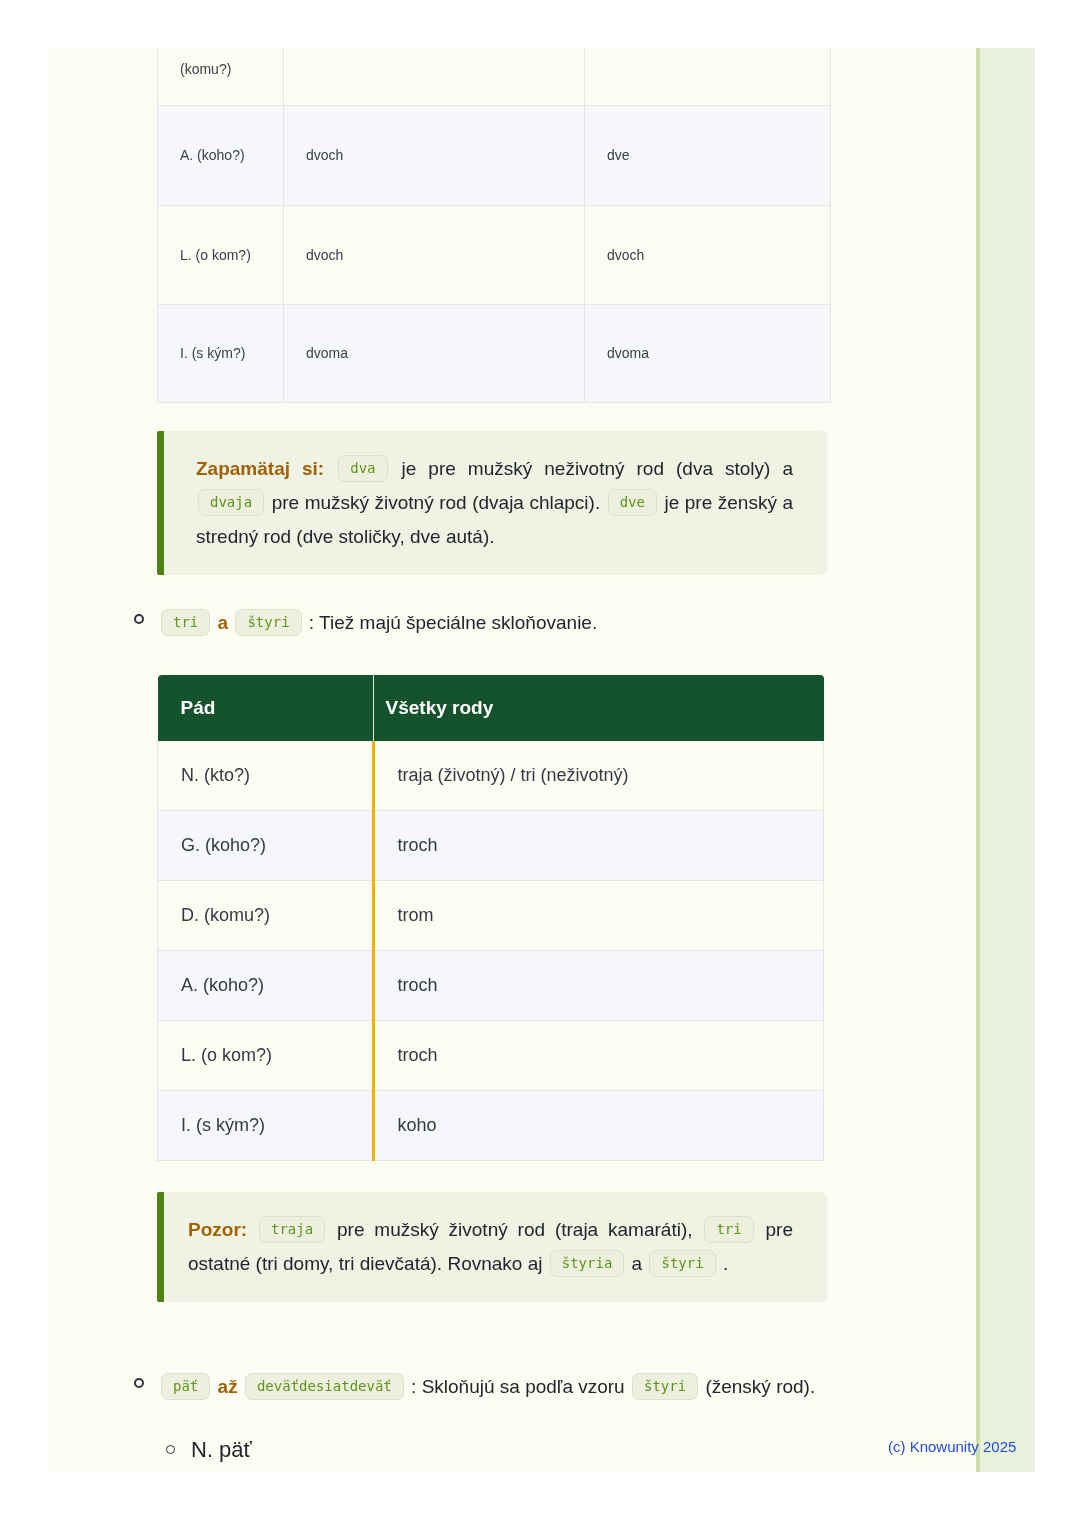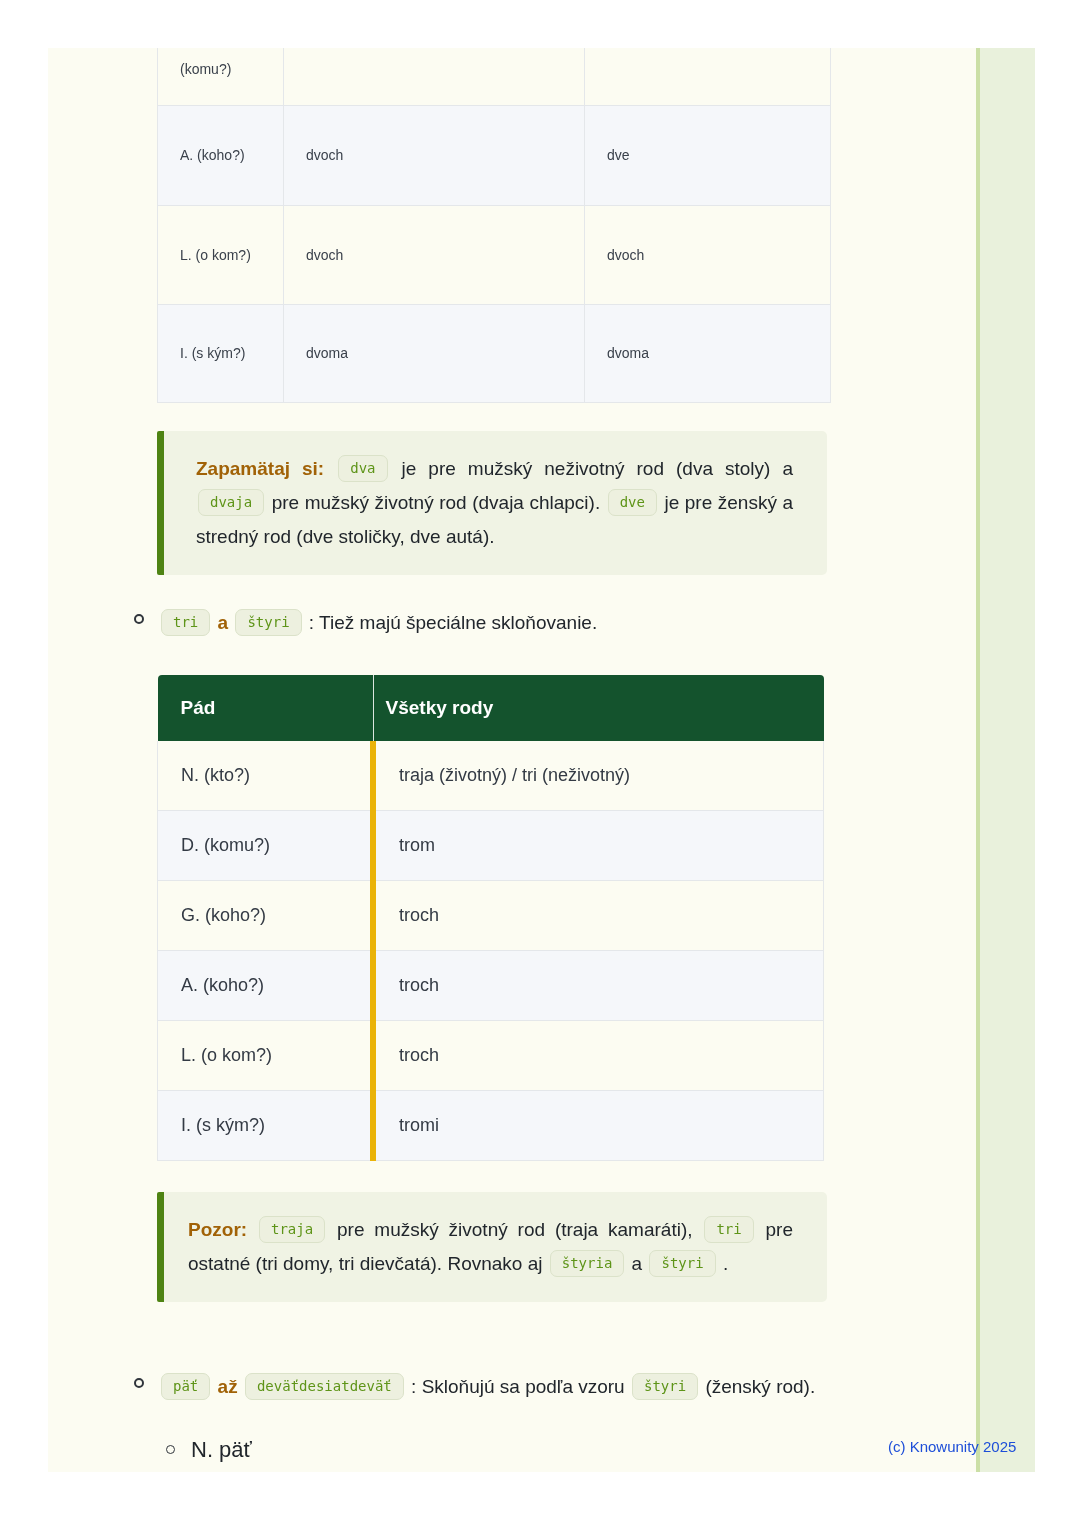--- a/index.html
+++ b/index.html
@@ -42,21 +42,21 @@
     background:#14532d;color:#ffffff;font-weight:700;font-size:19px;
     text-align:left;height:66px;padding:0 23px;border:none;
   }
   .t2 th + th{border-left:1px solid rgba(255,255,255,.85);padding-left:12px;}
   .t2 th:first-child{border-top-left-radius:4px;width:169px;}
   .t2 th:last-child{border-top-right-radius:4px;}
   .t2 td{
     height:69px;padding:0 23px;vertical-align:middle;
     border-bottom:1px solid #E4E7EA;background:transparent;
   }
-  .t2 td:first-child{border-left:1px solid #E4E7EA;border-right:6px solid #eab308;}
+  .t2 td:first-child{border-left:1px solid #E4E7EA;border-right:3px solid #eab308;}
   .t2 td:last-child{border-right:1px solid #E4E7EA;}
   .t2 tbody tr:nth-child(even) td{background:#F5F7FA;}
 
   
   .callout{
     position:absolute;left:109px;width:670px;box-sizing:border-box;
     background:#F0F3E4;border-left:7px solid #4E8313;border-radius:2px 5px 5px 2px;
     padding:21px 34px 21px 32px;
     font-size:19px;line-height:34px;text-align:justify;color:#21262C;
   }
@@ -136,38 +136,38 @@
           <th>Pád</th>
           <th>Všetky rody</th>
         </tr>
       </thead>
       <tbody>
         <tr>
           <td>N. (kto?)</td>
           <td>traja (životný) / tri (neživotný)</td>
         </tr>
         <tr>
+          <td>G. (koho?)</td>
+          <td>troch</td>
+        </tr>
+        <tr>
           <td>D. (komu?)</td>
           <td>trom</td>
-        </tr>
-        <tr>
-          <td>G. (koho?)</td>
-          <td>troch</td>
         </tr>
         <tr>
           <td>A. (koho?)</td>
           <td>troch</td>
         </tr>
         <tr>
           <td>L. (o kom?)</td>
           <td>troch</td>
         </tr>
         <tr>
           <td>I. (s kým?)</td>
-          <td>tromi</td>
+          <td>koho</td>
         </tr>
       </tbody>
     </table>
 
     <div class="callout" id="callout-pozor">
       <span><strong>Pozor:</strong> <code class="chip">traja</code> pre mužský životný rod (traja kamaráti), <code class="chip">tri</code> pre ostatné (tri domy, tri dievčatá). Rovnako aj <code class="chip">štyria</code> a <code class="chip">štyri</code> .</span>
     </div>
 
     <span class="bdot" id="bullet2-dot"></span>
     <div class="bullet-text" id="bullet2-text"><code class="chip">päť</code> <strong>až</strong> <code class="chip">deväťdesiatdeväť</code> : Skloňujú sa podľa vzoru <code class="chip">štyri</code> (ženský rod).</div>

